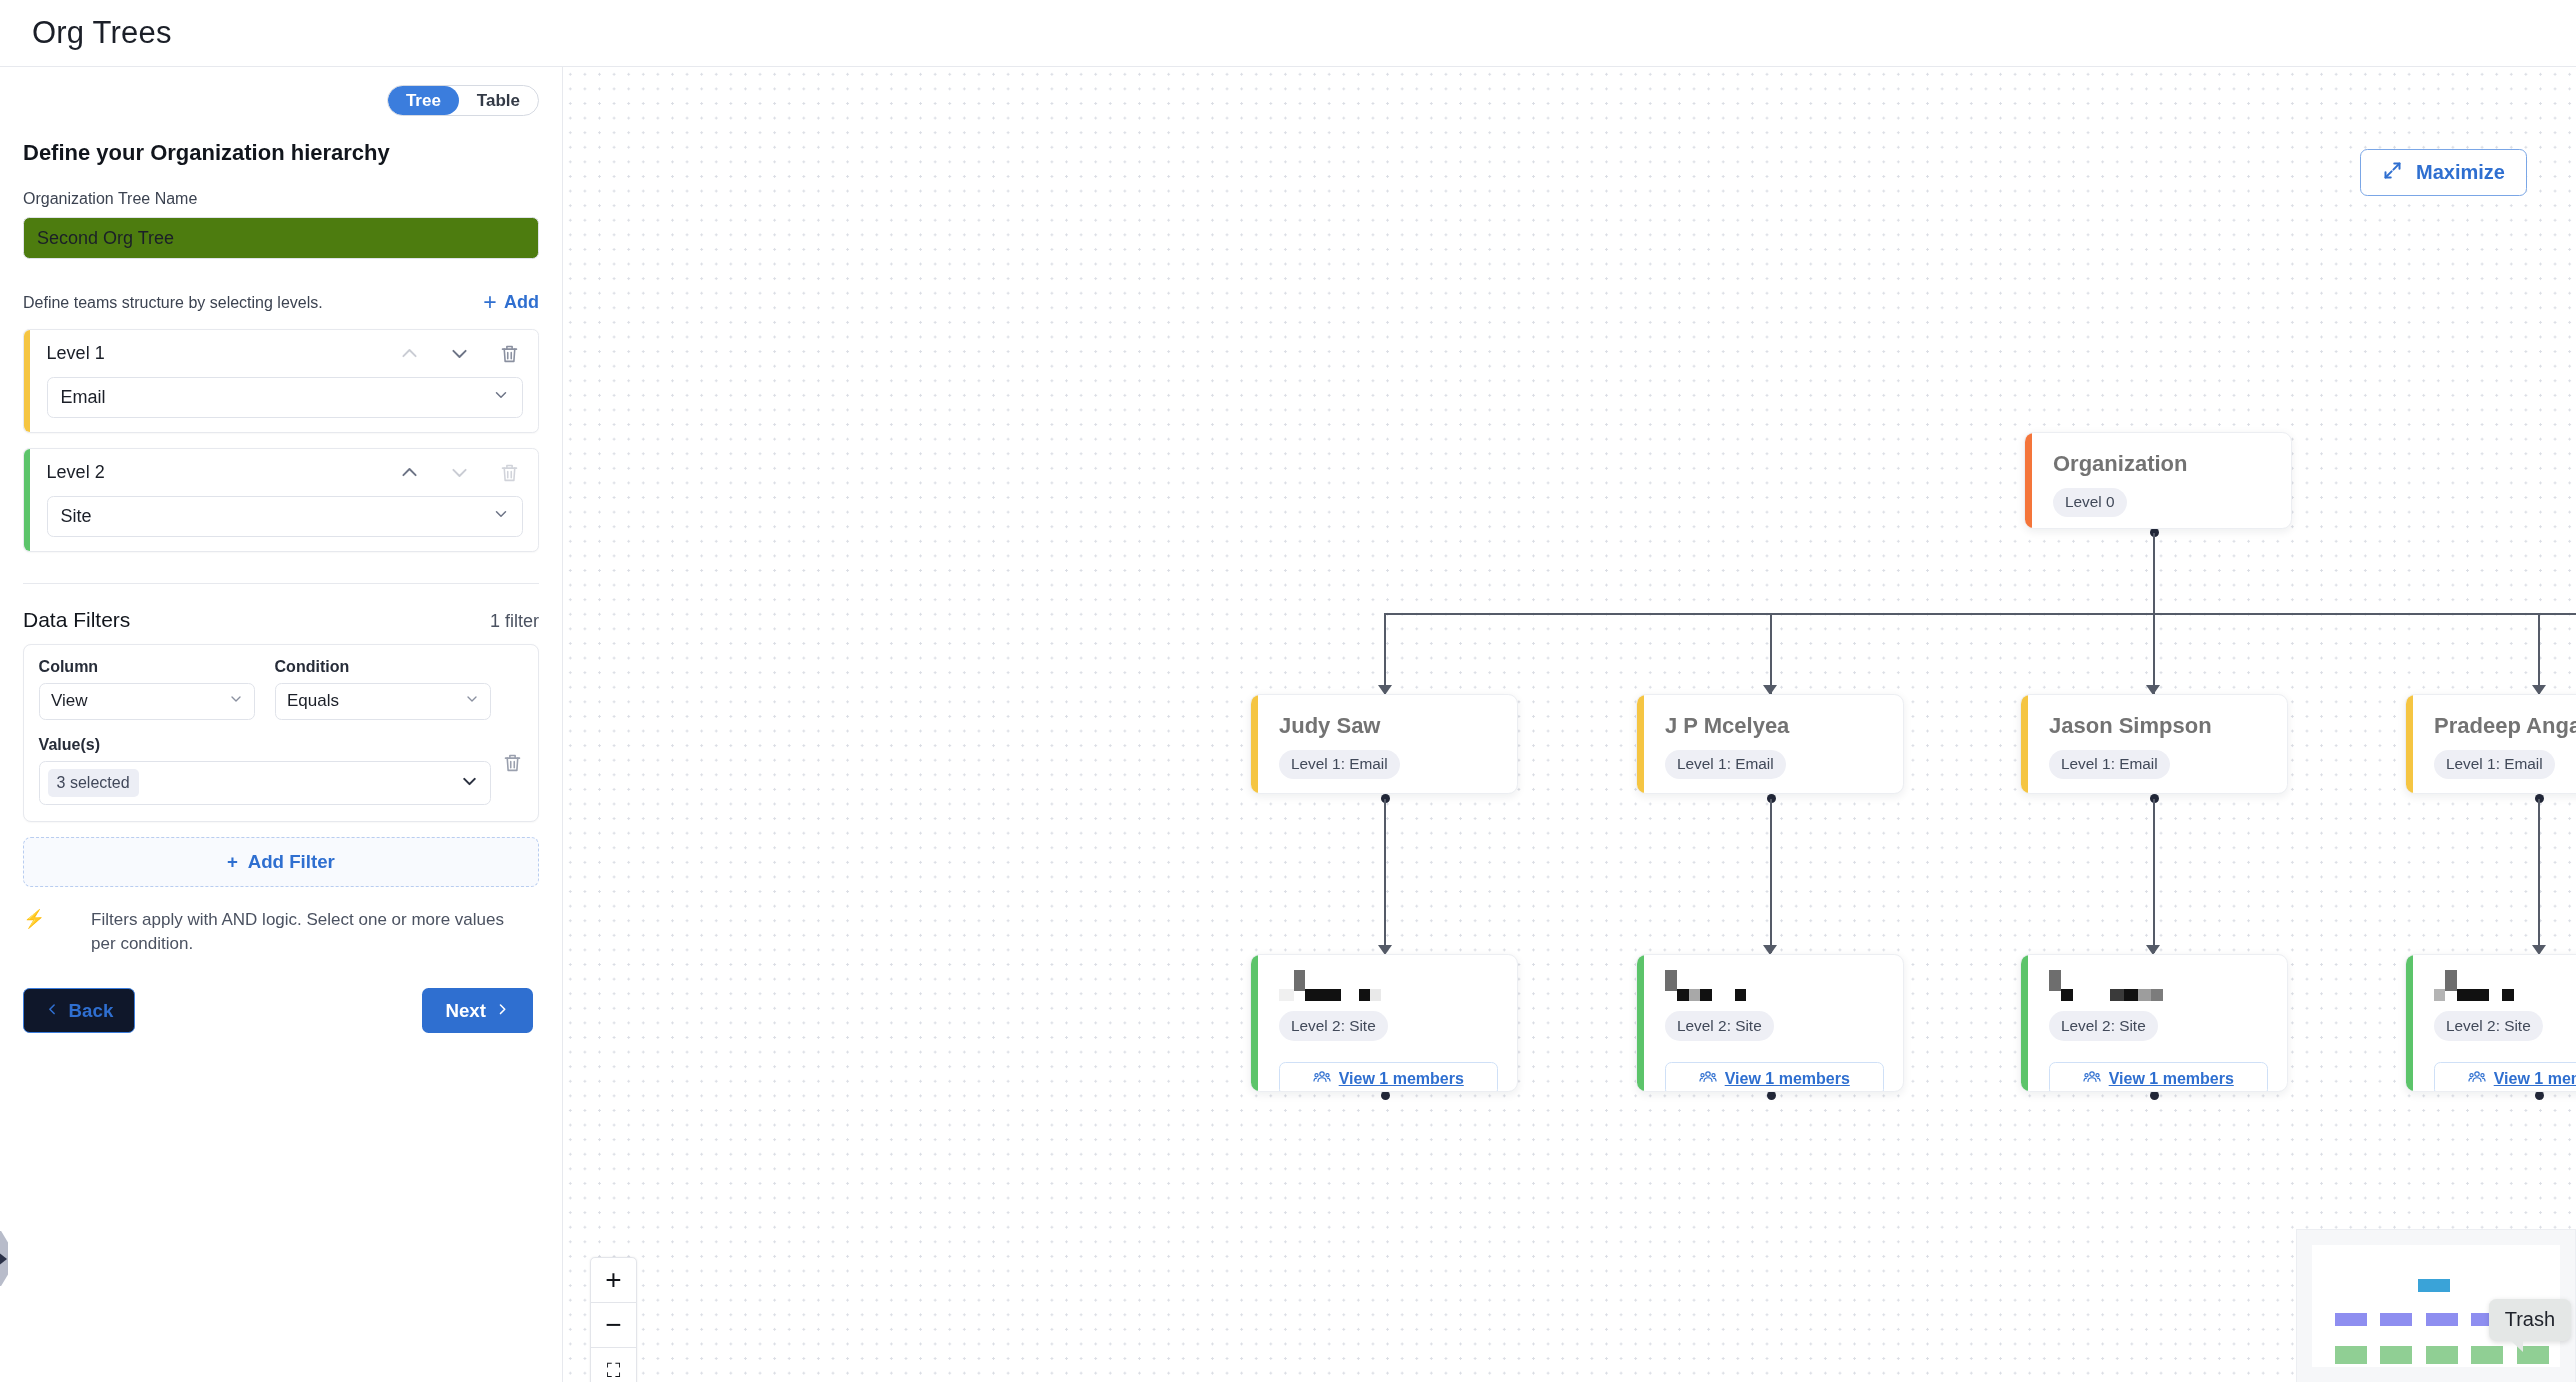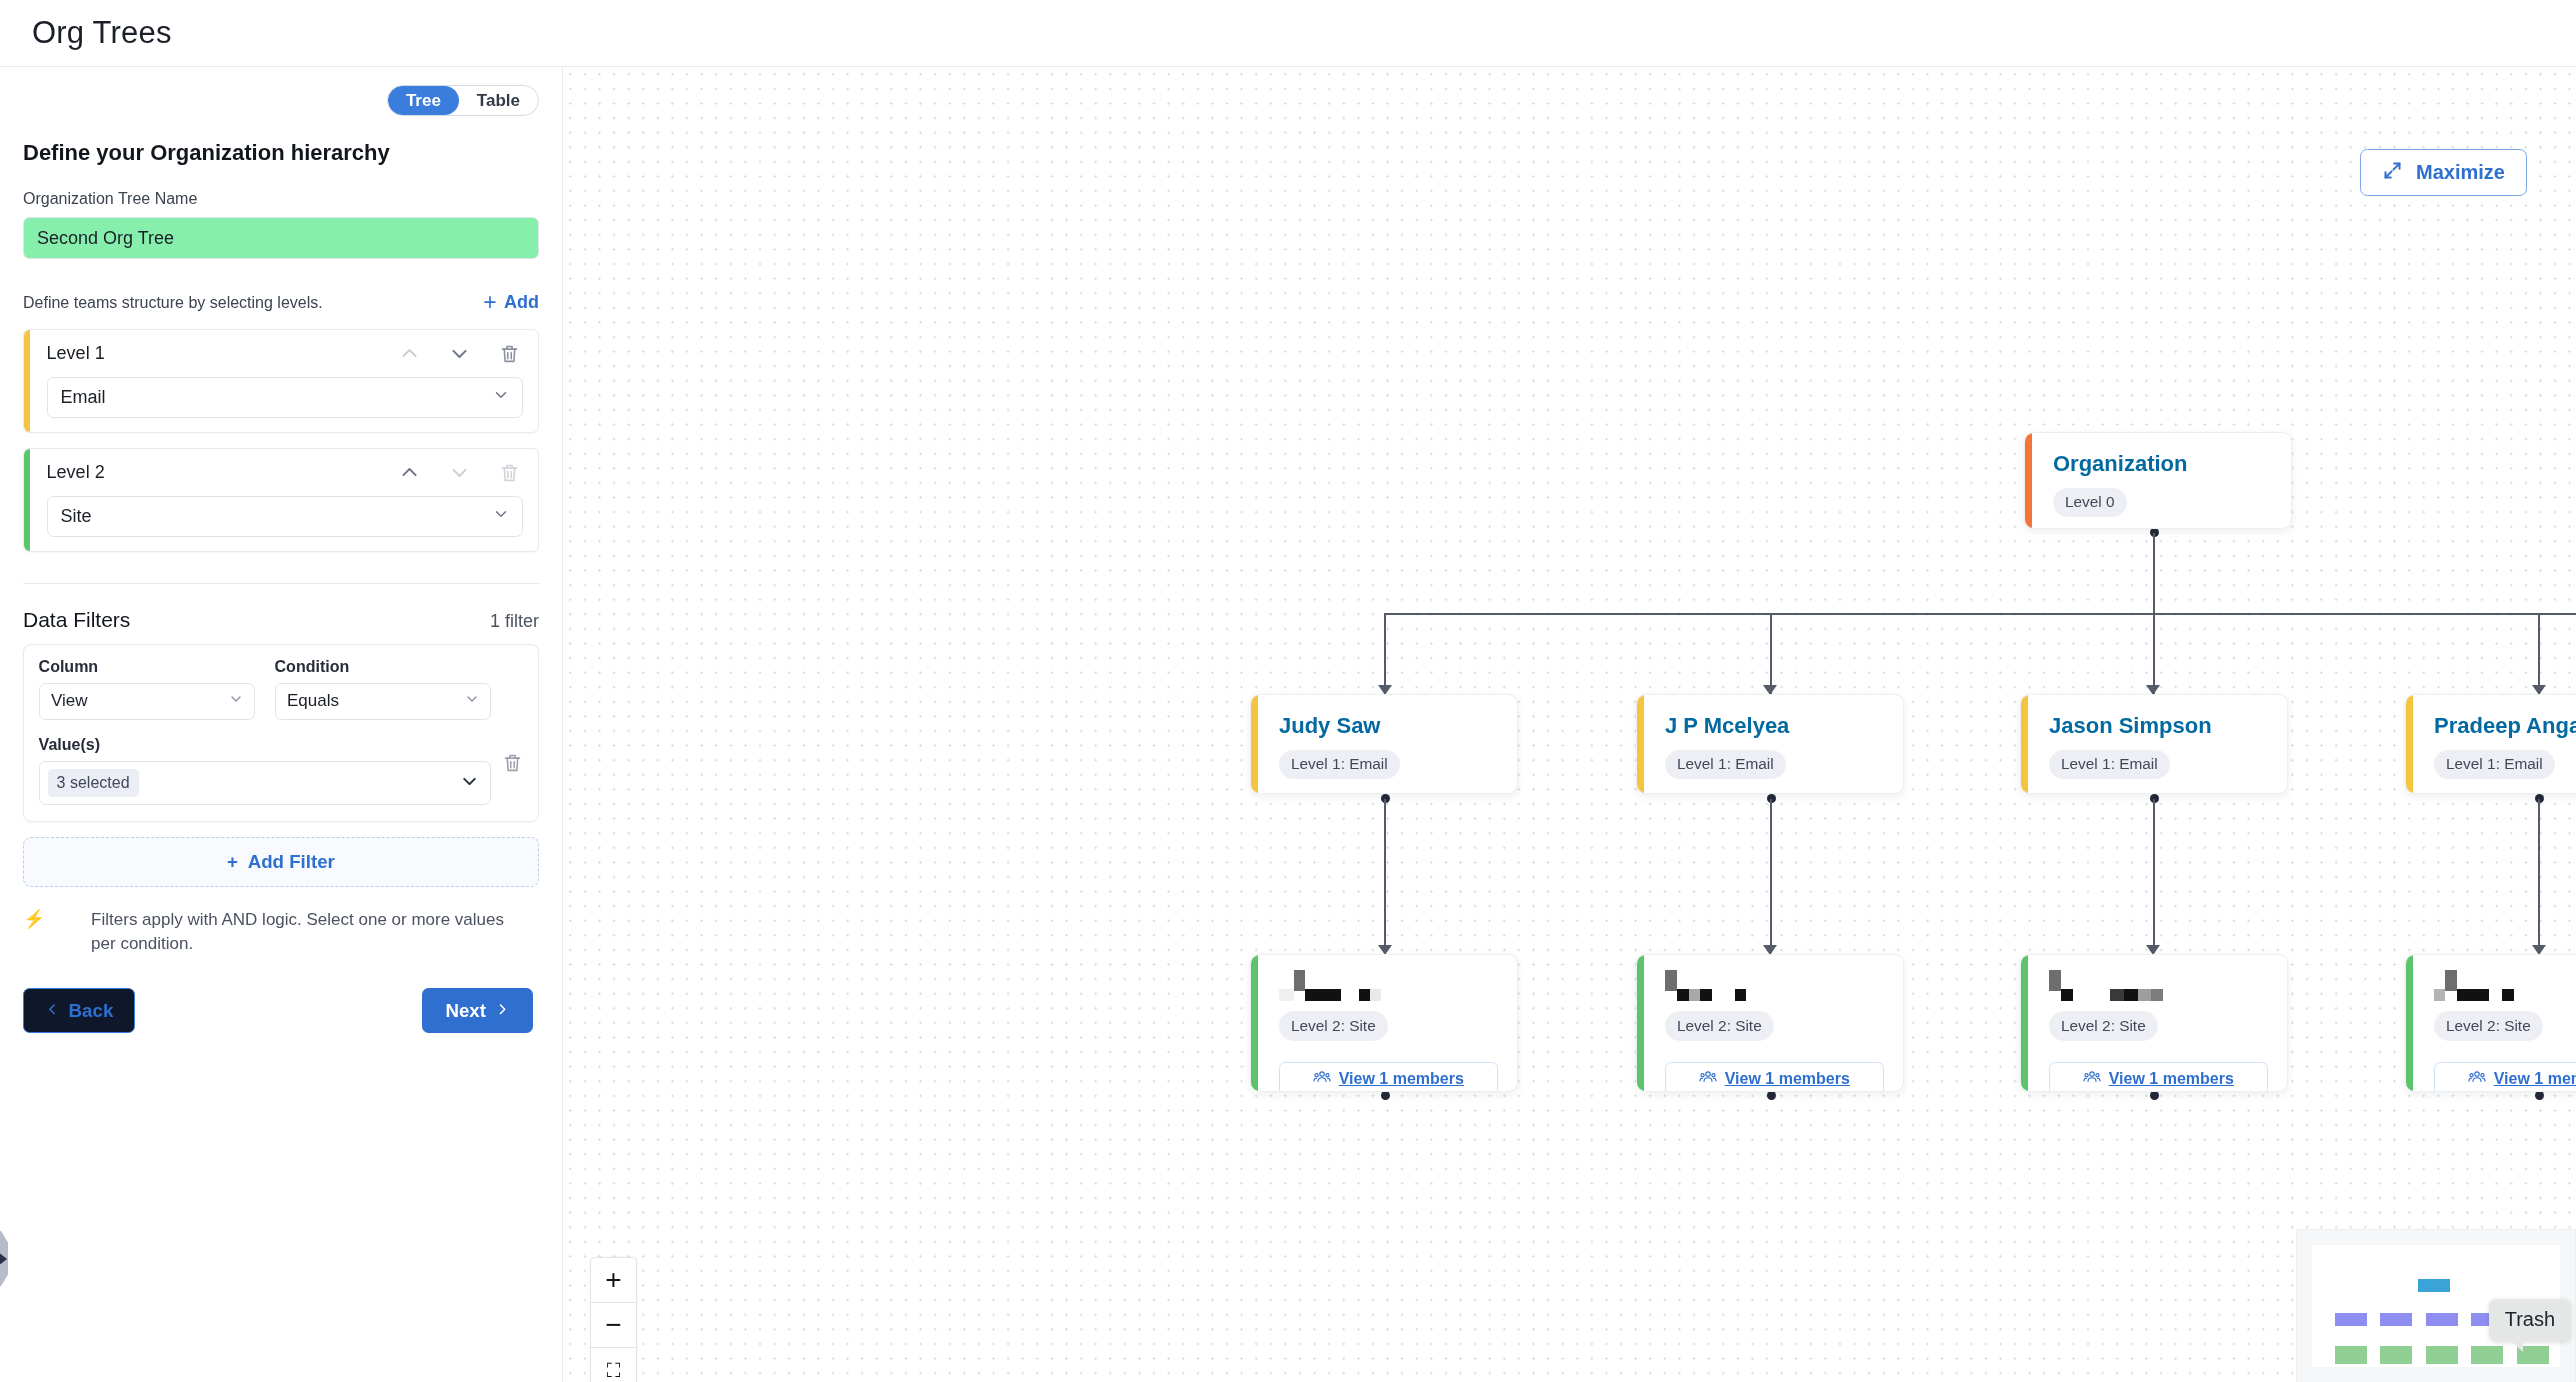--- a/index.html
+++ b/index.html
@@ -43,21 +43,21 @@
     border-radius: 811px; background: transparent;
   }
   .seg-btn.active { background: #3b7ddd; color: #fff; text-align: center; }
 
   .section-title { font-size: 22px; font-weight: 700; color: #11151c; margin-top: 24px; }
   .field-label { font-size: 16px; color: #3c4351; margin-top: 24px; }
   .text-input {
     margin-top: 9px; width: 100%; height: 42px;
     border: 0.8px solid #e0e3ea; border-radius: 6.5px;
     display: flex; align-items: center; padding: 0 13px;
-    font-size: 18px; color: #1b1f28; background: #86efac;
+    font-size: 18px; color: #1b1f28; background: #4d7c0f;
   }
 
   .define-row {
     margin-top: 32px; display: flex; align-items: center; justify-content: space-between;
   }
   .define-text { font-size: 16px; color: #3c4351; }
   .add-link { display: flex; align-items: center; gap: 7.3px; color: #2f6fd0; font-size: 18px; font-weight: 700; cursor: pointer; }
   .add-plus { font-size: 23px; font-weight: 400; line-height: 1; }
 
   .level-card {
@@ -170,21 +170,21 @@
     position: absolute; background: #fff;
     border: 0.8px solid #eceef2; border-radius: 9.7px;
     box-shadow: 0 2.4px 8px rgba(16,24,40,.07);
     overflow: hidden;
   }
   .node::before { content: ""; position: absolute; left: 0; top: 0; bottom: 0; width: 7.3px; }
   .node.root::before { background: #f4753a; }
   .node.lvl1::before { background: #f5c542; }
   .node.lvl2::before { background: #5cc46a; }
   .node-inner { padding: 18px 19.5px 18px 28px; }
-  .node-title { font-size: 22px; font-weight: 700; color: #0369a1; }
+  .node-title { font-size: 22px; font-weight: 700; color: #737373; }
   .node-badge {
     display: inline-block; margin-top: 10.6px;
     background: #eeeff5; color: #414959; border-radius: 811px;
     font-size: 15.4px; padding: 5.7px 12px;
   }
   .members-btn {
     margin-top: 21px; border: 0.8px solid #cfe0f7; border-radius: 6.5px;
     height: 34px; display: flex; align-items: center; justify-content: center;
     gap: 8px; color: #2f6fd0; font-size: 16px; font-weight: 700;
     cursor: pointer; background: #fff;

